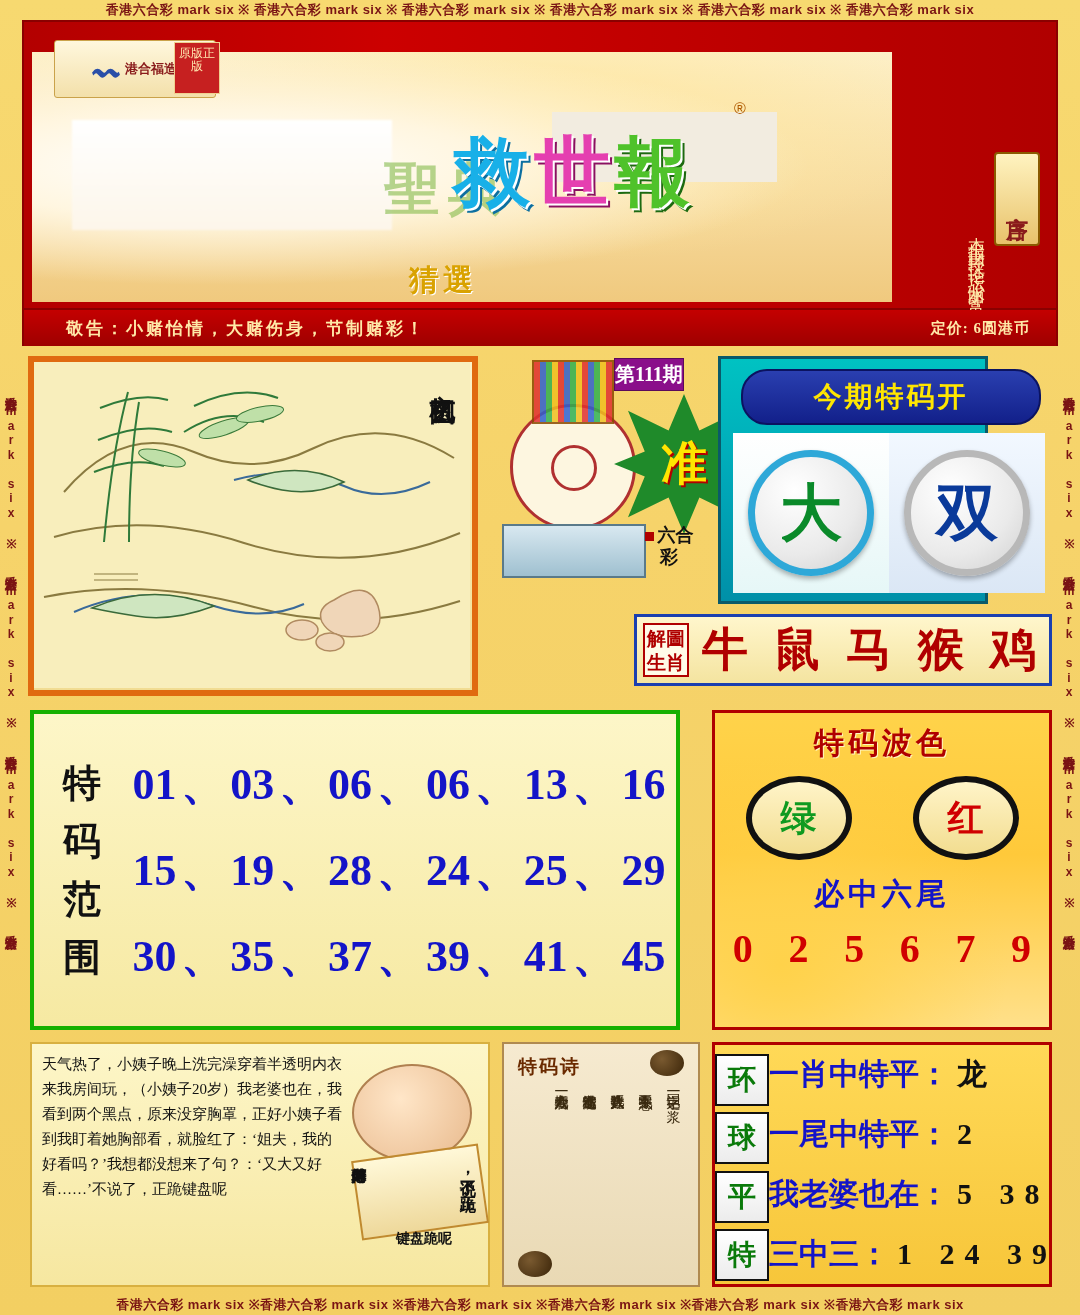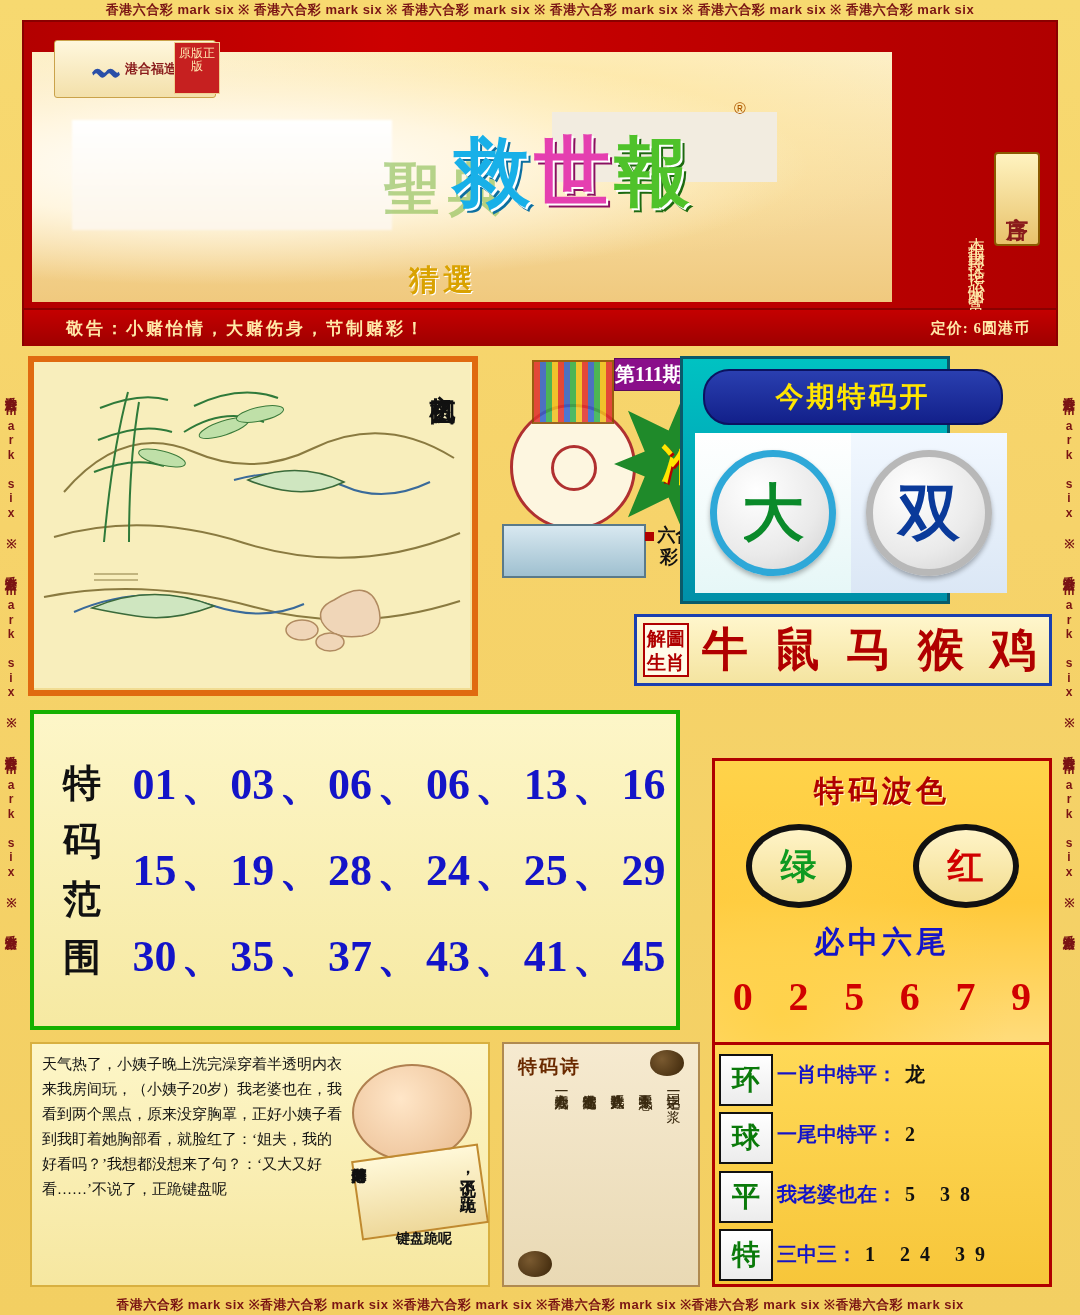--- a/index.html
+++ b/index.html
@@ -178,21 +178,21 @@
     background:repeating-linear-gradient(90deg,#e03030 0 6px,#3060d0 6px 12px,#30b050 12px 18px,#f0c020 18px 24px);
     border:2px solid #8a4a00;opacity:.85;
   }
   .machine{
     position:absolute;left:10px;top:172px;width:140px;height:50px;
     background:linear-gradient(180deg,#d8e8f0,#9fc0d0);
     border:2px solid #5a7a8a;
   }
 
   .topcode{
-    position:absolute;left:658px;top:4px;width:270px;height:248px;
+    position:absolute;left:696px;top:4px;width:270px;height:248px;
     background:linear-gradient(180deg,#00c2c2 0%,#00a8b8 50%,#0090a8 100%);
     border:3px solid #0a5a6a;box-sizing:border-box;
   }
   .topcode-title{
     position:absolute;left:20px;top:10px;width:296px;height:52px;border-radius:26px;
     background:linear-gradient(180deg,#2a3fb0,#12208a);border:2px solid #0b1360;
     color:#ffe600;font-size:28px;font-weight:bold;font-family:"Liberation Serif",serif;
     display:flex;align-items:center;justify-content:center;letter-spacing:3px;
   }
   .tc-cells{position:absolute;left:12px;top:74px;width:312px;height:160px;display:flex;}
@@ -243,21 +243,21 @@
     height:86px;
   }
   .range-row span{white-space:nowrap;}
 
   
   .wave{
     position:absolute;left:690px;top:700px;width:340px;height:320px;
     background:
       radial-gradient(ellipse at 20% 80%, #ffd24a 0%, rgba(255,210,74,0) 60%),
       linear-gradient(180deg,#ffd34a 0%,#ffc93a 45%,#ffe08a 100%);
-    border:3px solid #b00000;box-sizing:border-box;margin-top:48px;
+    border:3px solid #b00000;box-sizing:border-box;
   }
   .wave-title{
     text-align:center;margin-top:10px;
     font-family:"Liberation Serif",serif;font-size:30px;font-weight:bold;color:#b00000;
     letter-spacing:4px;text-shadow:1px 1px 0 #fff7c0;
   }
   .wave-balls{display:flex;justify-content:space-around;margin-top:12px;}
   .wave-ball{
     width:94px;height:72px;border-radius:50%;
     border:6px solid #111;background:linear-gradient(180deg,#fff4c8,#f2dd90);
@@ -342,21 +342,21 @@
     width:62px;padding-top:6px;display:flex;flex-direction:column;
     align-items:center;justify-content:space-around;
   }
   .gbox{
     width:50px;height:48px;background:linear-gradient(180deg,#ffffff,#ececec);
     border:2px solid #111;display:flex;align-items:center;justify-content:center;
     font-family:"Liberation Serif",serif;font-size:28px;font-weight:bold;color:#0a7a0a;
   }
   .global-rows{flex:1;display:flex;flex-direction:column;justify-content:space-around;padding-right:6px;}
   .grow{
-    font-family:"Liberation Serif",serif;font-size:20px;font-weight:bold;color:#1414c8;
+    font-family:"Liberation Serif",serif;font-size:30px;font-weight:bold;color:#1414c8;
     white-space:nowrap;
   }
   .grow .val{color:#111;margin-left:8px;letter-spacing:10px;}
 </style>
 </head>
 <body>
 
 <div class="page">
 
   <div class="mq mq-top">香港六合彩 mark six ※ 香港六合彩 mark six ※ 香港六合彩 mark six ※ 香港六合彩 mark six ※ 香港六合彩 mark six ※ 香港六合彩 mark six</div>
@@ -494,21 +494,21 @@
           <span>19</span>、
           <span>28</span>、
           <span>24</span>、
           <span>25</span>、
           <span>29</span>
         </div>
         <div class="range-row">
           <span>30</span>、
           <span>35</span>、
           <span>37</span>、
-          <span>43</span>、
+          <span>39</span>、
           <span>41</span>、
           <span>45</span>
         </div>
       </div>
     </div>
 
     <div class="wave" style="top:690px;">
       <div class="wave-title">特码波色</div>
       <div class="wave-balls">
         <div class="wave-ball g">绿</div>

